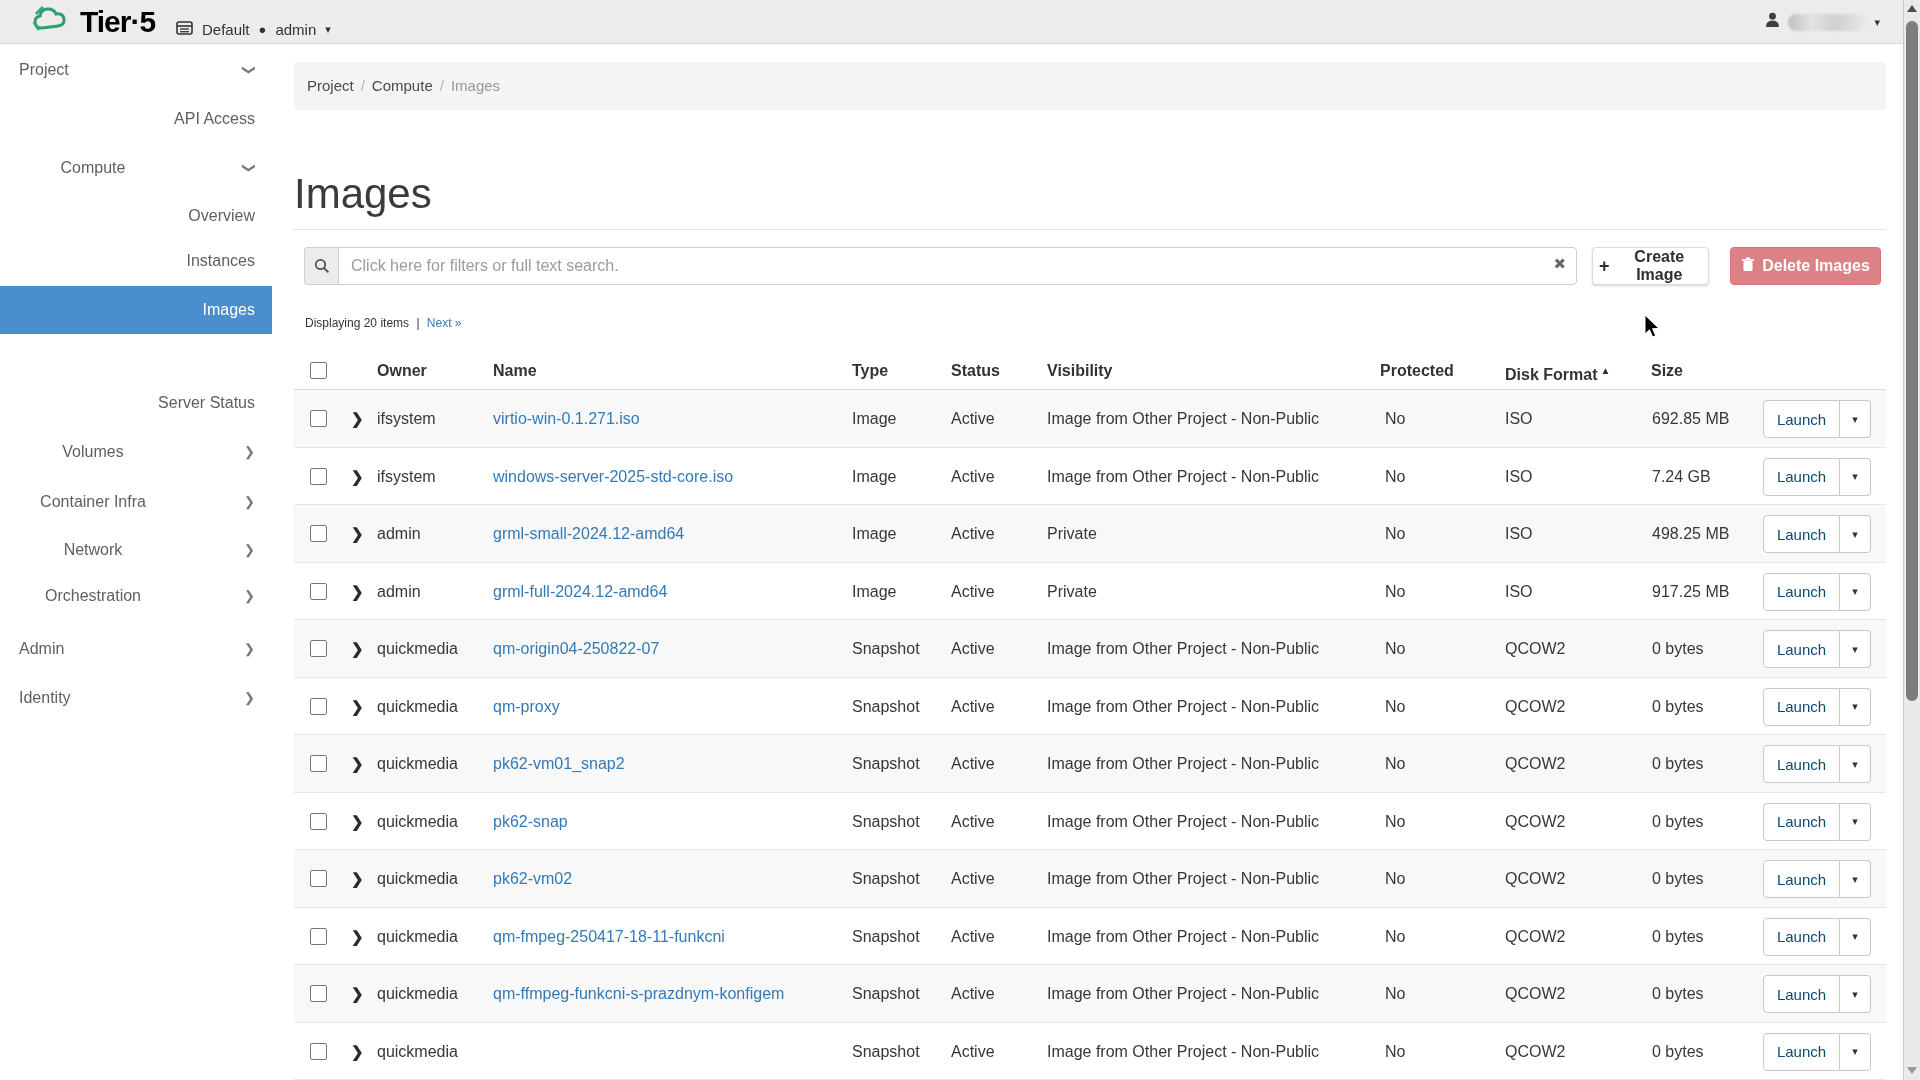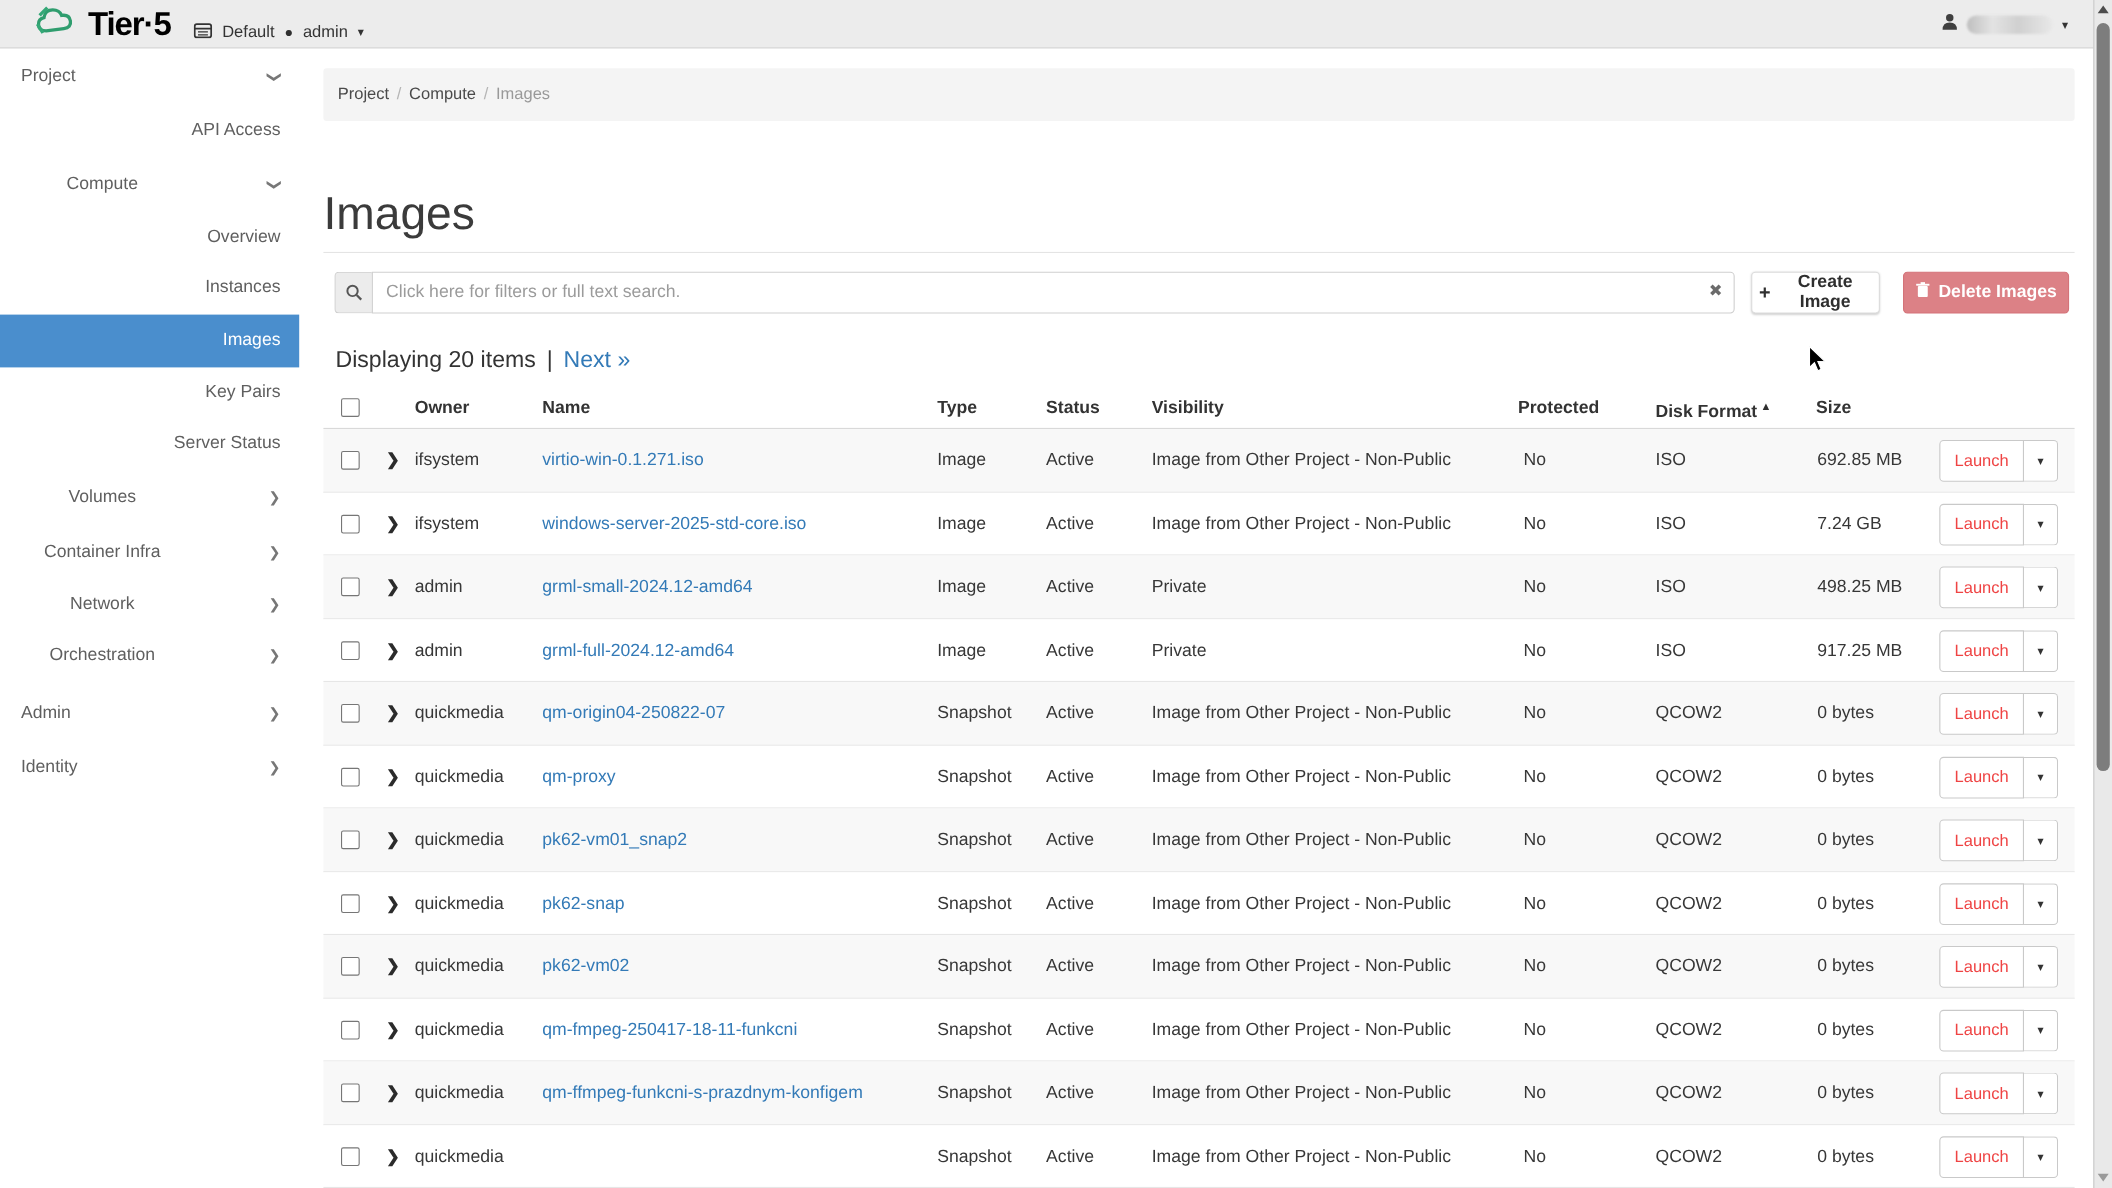--- a/index.html
+++ b/index.html
@@ -44,21 +44,21 @@
   .search-iconbox{position:absolute;left:0;top:0;width:34px;height:38px;background:#ececec;border:1px solid #cfcfcf;border-right:none;border-radius:4px 0 0 4px;display:flex;align-items:center;justify-content:center;}
   .search-input{position:absolute;left:34px;top:0;width:1239px;height:38px;border:1px solid #cfcfcf;border-radius:0 4px 4px 0;padding:0 40px 0 12px;font-size:16px;color:#333;outline:none;background:#fff;}
   .search-input::placeholder{color:#9b9b9b;}
   .search-clear{position:absolute;right:11px;top:8px;border:none;background:none;font-size:15px;color:#6b6b6b;cursor:pointer;padding:0;}
 
   .btn{position:absolute;top:203px;height:38px;border-radius:4px;font-size:16px;display:flex;align-items:center;justify-content:center;gap:7px;cursor:pointer;}
   .btn-create{left:1298px;width:117px;background:#fff;border:1px solid #dcdcdc;box-shadow:0 1px 2px rgba(0,0,0,.18);color:#2f2f2f;font-weight:700;}
   .btn-create .plus{font-weight:700;font-size:18px;}
   .btn-delete{left:1436px;width:151px;background:#dc8186;border:1px solid #d47379;color:#fff;font-weight:700;}
 
-  .pagination{position:absolute;left:11px;top:272px;font-size:21px;color:#333;}
+  .pagination{position:absolute;left:11px;top:272px;font-size:12px;color:#333;}
   .next-link{color:#337ab7;cursor:pointer;}
   .pag-sep{color:#333;margin:0 4px;}
 
   
   .imgtable{position:absolute;left:0;top:307px;width:1592px;}
   .thead{position:relative;height:39px;border-bottom:1px solid #d9d9d9;}
   .th{position:absolute;top:0;line-height:39px;font-size:16px;font-weight:700;color:#333;white-space:nowrap;cursor:pointer;}
   .sort-arrow{font-size:10px;color:#2f2f2f;vertical-align:6px;margin-left:3px;}
   .checkbox{display:inline-block;width:17px;height:17px;border:1px solid #767676;border-radius:2px;background:#fff;cursor:pointer;}
   .th-check{position:absolute;left:16px;top:11px;}
@@ -70,21 +70,21 @@
   .c-expand{left:57px;font-size:15px;font-weight:700;color:#2b2b2b;cursor:pointer;}
   .c-owner{left:83px;}
   .c-name{left:199px;color:#337ab7;cursor:pointer;text-decoration:none;}
   .c-type{left:558px;}
   .c-status{left:657px;}
   .c-visibility{left:753px;}
   .c-protected{left:1091px;}
   .c-format{left:1211px;}
   .c-size{left:1358px;}
   .launch-group{position:absolute;left:1469px;top:10px;height:38px;display:flex;}
-  .launch-btn{width:77px;height:38px;background:#fff;border:1px solid #c9c9c9;border-radius:4px 0 0 4px;font-size:15px;color:#ef4444;cursor:pointer;}
+  .launch-btn{width:77px;height:38px;background:#fff;border:1px solid #c9c9c9;border-radius:4px 0 0 4px;font-size:15px;color:#0c4a6e;cursor:pointer;}
   .launch-caret{width:31px;height:38px;background:#fff;border:1px solid #c9c9c9;border-left:none;border-radius:0 4px 4px 0;font-size:11px;color:#333;cursor:pointer;}
 
   
   .scrollbar{position:absolute;right:0;top:0;width:17px;height:1080px;background:#e9e9e9;border-left:1px solid #c9c9c9;z-index:9;}
   .sb-up{position:absolute;top:5px;left:3px;width:0;height:0;border-left:5px solid transparent;border-right:5px solid transparent;border-bottom:7px solid #4d4d4d;cursor:pointer;}
   .sb-thumb{position:absolute;top:21px;left:2px;width:12px;height:680px;background:#7d7d7d;border-radius:7px;cursor:pointer;}
   .sb-down{position:absolute;bottom:6px;left:3px;width:0;height:0;border-left:5px solid transparent;border-right:5px solid transparent;border-top:7px solid #9a9a9a;cursor:pointer;}
 
   .cursor{position:absolute;left:1644px;top:315px;z-index:20;pointer-events:none;}
 </style>
@@ -147,24 +147,20 @@
     
   </div>
       <div class="side-item align-right" style="top: 193px;">
     <span class="side-label">Instances</span>
     
   </div>
       <div class="side-item align-right active" style="top: 242px;">
     <span class="side-label">Images</span>
     
   </div>
-      <div class="side-item align-right" style="top: 289px;">
-    <span class="side-label">Key Pairs</span>
-    
-  </div>
       <div class="side-item align-right" style="top: 335px;">
     <span class="side-label">Server Status</span>
     
   </div>
       <div class="side-item align-center" style="top: 384px;">
     <span class="side-label">Volumes</span>
     <span class="side-chevron right">❯</span>
   </div>
       <div class="side-item align-center" style="top: 434px;">
     <span class="side-label">Container Infra</span>

